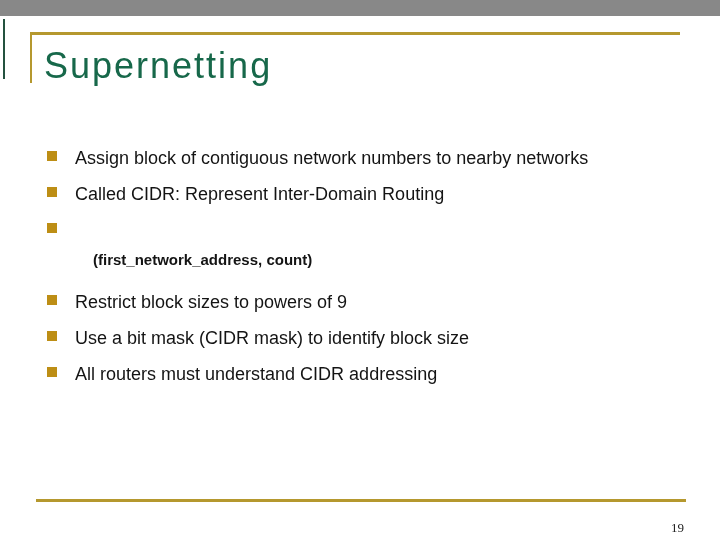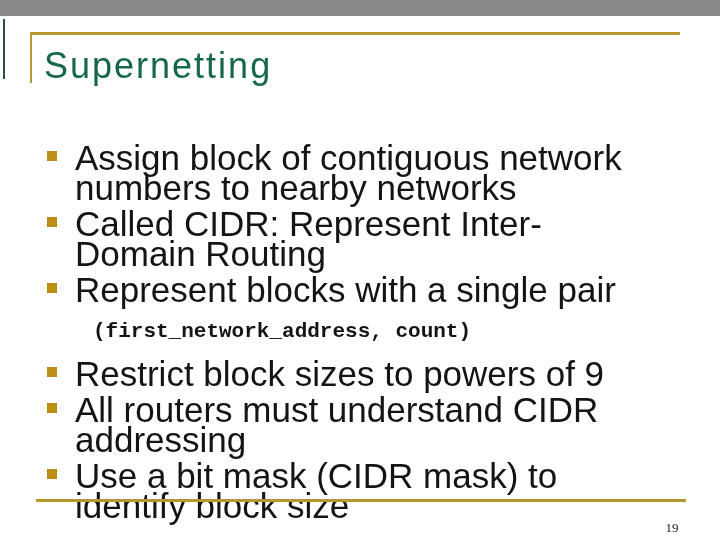--- a/index.html
+++ b/index.html
@@ -50,43 +50,43 @@
     align-items: flex-start;
     margin: 0 0 6px 0;
   }
   .sq {
     flex: none;
     width: 10px; height: 10px;
     margin: 8px 18px 0 0;
     background: #BD8E15;
   }
   .btext {
-    font-size: 35px;
+    font-size: 18px;
     line-height: 30px;
   }
   .codeline {
     margin: 12px 0 12px 46px;
-    font-family: Liberation Mono, monospace;
+    font-family: Liberation Sans, sans-serif;
     font-weight: bold;
-    font-size: 21px;
+    font-size: 15px;
     line-height: 30px;
     white-space: nowrap;
     color: #141414;
   }
   .bottom-rule {
     position: absolute;
     left: 36px; top: 483px;
     width: 650px; height: 3px;
     background: #B5982E;
   }
   .page-number {
     position: absolute;
     left: 660px; top: 504px;
     width: 24px;
-    text-align: center;
+    text-align: right;
     font-family: "Liberation Serif", serif;
     font-size: 13px;
     line-height: 16px;
     color: #222222;
   }
 </style>
 </head>
 <body>
 
 <div class="slide">
@@ -104,38 +104,37 @@
       <span class="btext">Assign block of contiguous network numbers to nearby networks</span>
     </div>
 
     <div class="bullet">
       <span class="sq"></span>
       <span class="btext">Called CIDR: Represent Inter-Domain Routing</span>
     </div>
 
     <div class="bullet">
       <span class="sq"></span>
-      <span class="btext">Represent blocks with a single pair</span>
     </div>
 
     <div class="codeline">(first_network_address, count)</div>
 
     <div class="bullet">
       <span class="sq"></span>
       <span class="btext">Restrict block sizes to powers of 9</span>
     </div>
 
     <div class="bullet">
       <span class="sq"></span>
-      <span class="btext">All routers must understand CIDR addressing</span>
+      <span class="btext">Use a bit mask (CIDR mask) to identify block size</span>
     </div>
 
     <div class="bullet">
       <span class="sq"></span>
-      <span class="btext">Use a bit mask (CIDR mask) to identify block size</span>
+      <span class="btext">All routers must understand CIDR addressing</span>
     </div>
 
   </div>
 
   <div class="bottom-rule"></div>
   <div class="page-number">19</div>
 
 </div>
 
 </body></html>

